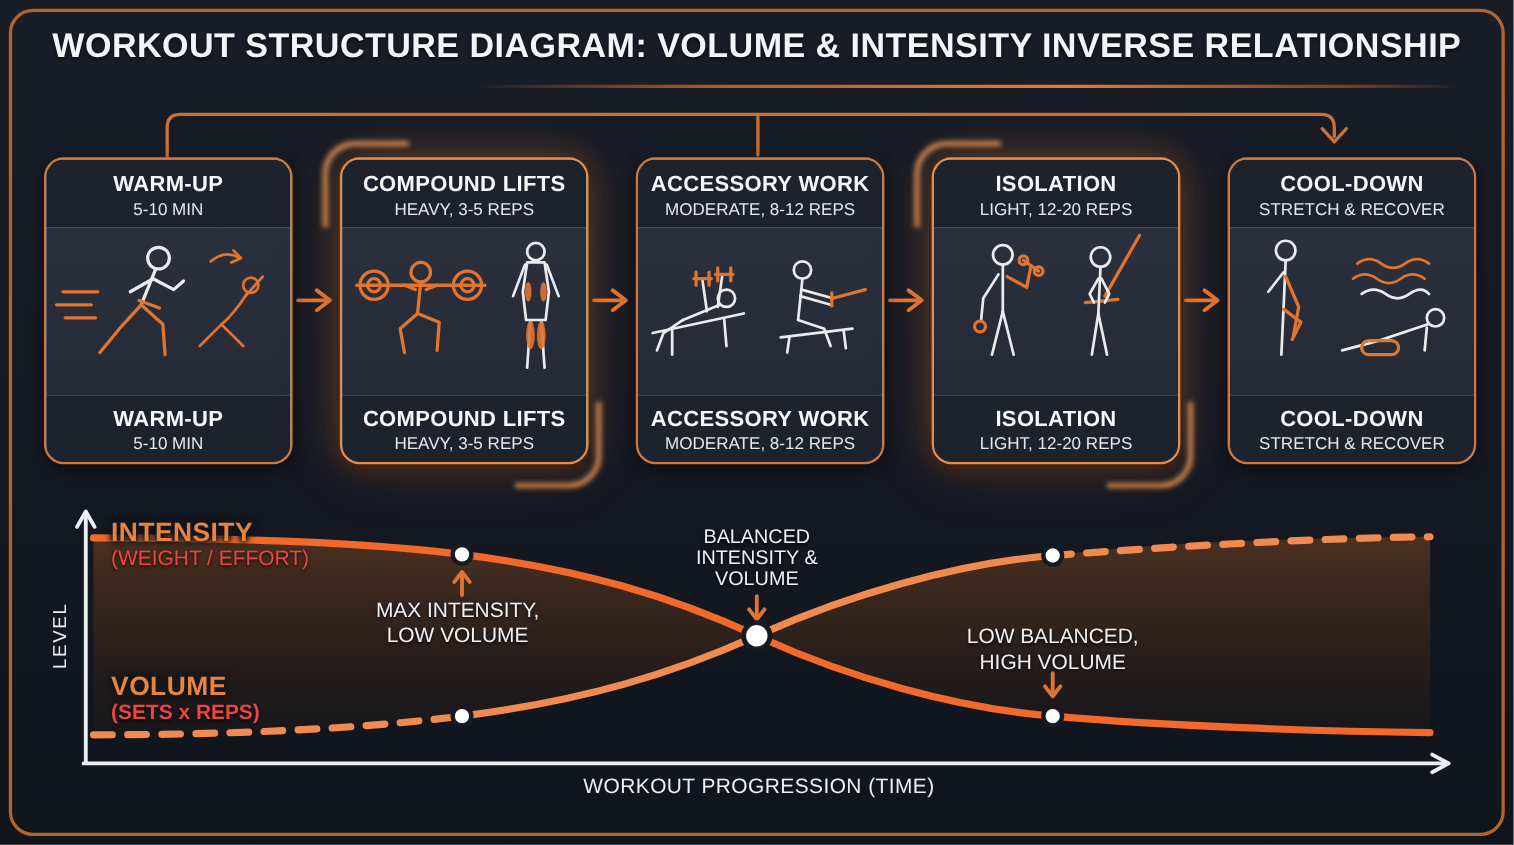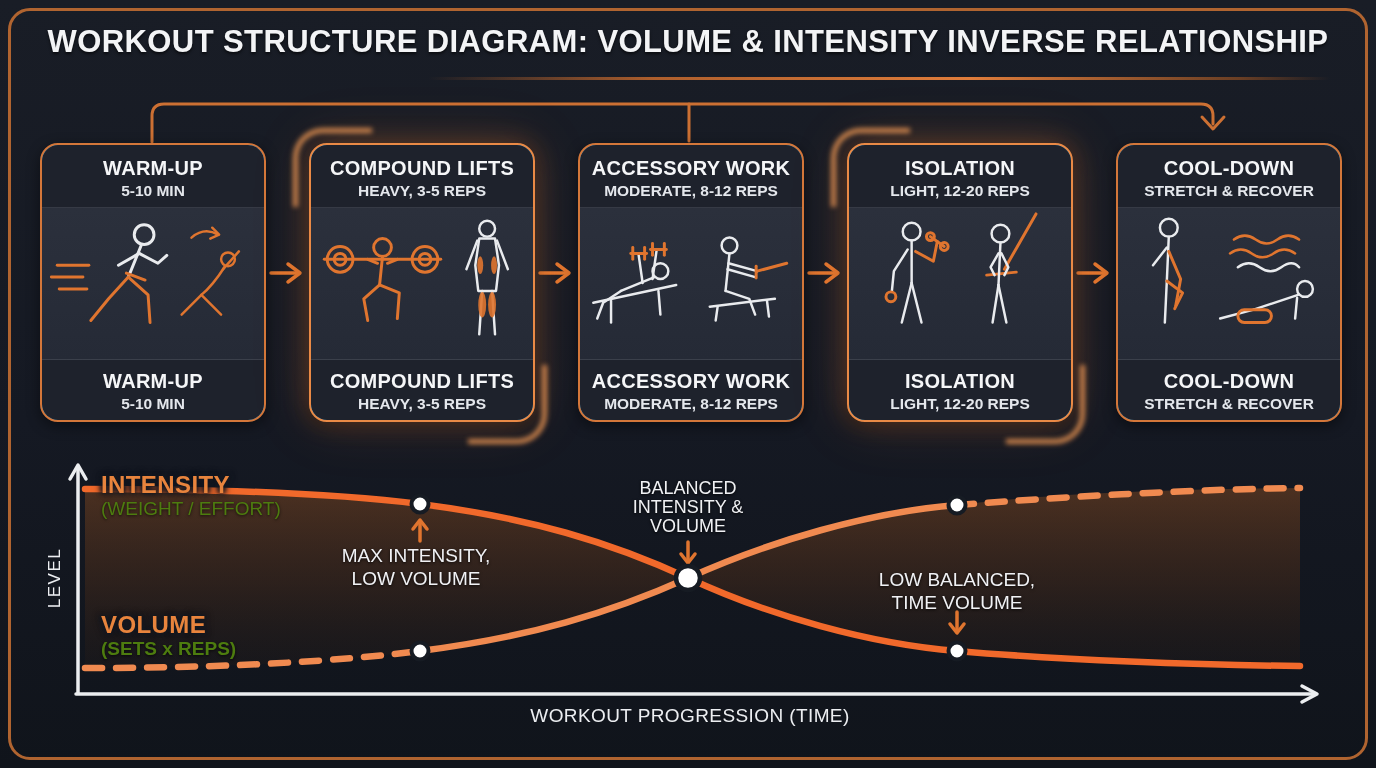--- a/index.html
+++ b/index.html
@@ -25,39 +25,39 @@
   .card{
     position:absolute;top:143px;width:226px;height:279px;box-sizing:border-box;
     background:#7dd3fc;border:2.5px solid #d4773a;border-radius:18px;overflow:hidden;
     box-shadow:0 4px 14px rgba(0,0,0,.45);
   }
   .card.glow{border-color:#ea8a46;box-shadow:0 0 26px rgba(230,125,55,.32),0 0 60px rgba(230,125,55,.16),0 4px 14px rgba(0,0,0,.45);}
   .card.c1{left:40px}.card.c2{left:309px}.card.c3{left:578px}.card.c4{left:847px}.card.c5{left:1116px}
   .card-head,.card-foot{height:62px;text-align:center;box-sizing:border-box;padding-top:11px;background:#1e222c;}
   .card-foot{height:64px;padding-top:9px;}
   .stage-name{font-size:20px;font-weight:800;letter-spacing:.3px;color:#f5f6f8;line-height:24px;}
-  .stage-detail{font-size:15.5px;font-weight:700;color:#e4e7ec;line-height:21px;}
+  .stage-detail{font-size:15.5px;font-weight:400;color:#e4e7ec;line-height:21px;}
   .card-art{
     height:153px;box-sizing:border-box;
     border-top:1.5px solid rgba(255,255,255,.08);border-bottom:1.5px solid rgba(255,255,255,.08);
     background:linear-gradient(180deg,#2b303c 0%,#252a36 100%);
   }
   .card-art svg{width:100%;height:100%;display:block;}
   
   .arc{position:absolute;width:74px;height:74px;filter:blur(2.5px);pointer-events:none;}
   .arc-tl{border-top:5px solid rgba(245,155,85,.8);border-left:5px solid rgba(245,155,85,.8);border-top-left-radius:30px;}
   .arc-br{border-bottom:5px solid rgba(245,155,85,.8);border-right:5px solid rgba(245,155,85,.8);border-bottom-right-radius:30px;}
   .arc-tl.p2{left:293px;top:128px;}  .arc-br.p2{left:468px;top:365px;}
   .arc-tl.p4{left:831px;top:128px;}  .arc-br.p4{left:1006px;top:365px;}
 
   
   .chart-label{position:absolute;white-space:nowrap;}
   .series-name{font-size:24px;font-weight:800;color:#e8843d;letter-spacing:.4px;
     text-shadow:0 0 6px #141821,0 0 10px #141821,2px 0 4px #141821,-2px 0 4px #141821;}
-  .series-sub{font-size:19px;font-weight:400;color:#4d7c0f;text-shadow:0 1px 3px rgba(0,0,0,.7);}
+  .series-sub{font-size:19px;font-weight:400;color:#ef4444;text-shadow:0 1px 3px rgba(0,0,0,.7);}
   .lbl-intensity{left:101px;top:471px;} .lbl-intensity-sub{left:101px;top:498px;}
   .lbl-volume{left:101px;top:611px;}   .lbl-volume-sub{left:101px;top:638px;font-weight:bold;}
   .annotation{transform:translateX(-50%);text-align:center;font-size:19px;font-weight:500;
     color:#f0f1f4;line-height:23px;text-shadow:0 1px 3px rgba(0,0,0,.8);}
   .ann-max{left:416px;top:544px;}
   .ann-balanced{left:688px;top:479px;font-size:18px;line-height:19px;}
   .ann-low{left:957px;top:568px;}
   .x-axis-label{left:690px;top:705px;transform:translateX(-50%);font-size:19px;color:#eceef1;letter-spacing:.4px;}
   .y-axis-label{left:55px;top:578px;transform:translate(-50%,-50%) rotate(-90deg);font-size:17px;letter-spacing:1.5px;color:#eceef1;}
 </style>
@@ -390,17 +390,17 @@
   <div>MAX INTENSITY,</div>
   <div>LOW VOLUME</div>
 </div>
 <div class="chart-label annotation ann-balanced">
   <div>BALANCED</div>
   <div>INTENSITY &amp;</div>
   <div>VOLUME</div>
 </div>
 <div class="chart-label annotation ann-low">
   <div>LOW BALANCED,</div>
-  <div>TIME VOLUME</div>
+  <div>HIGH VOLUME</div>
 </div>
 
 <div class="chart-label x-axis-label">WORKOUT PROGRESSION (TIME)</div>
 <div class="chart-label y-axis-label">LEVEL</div>
 
 </body></html>

